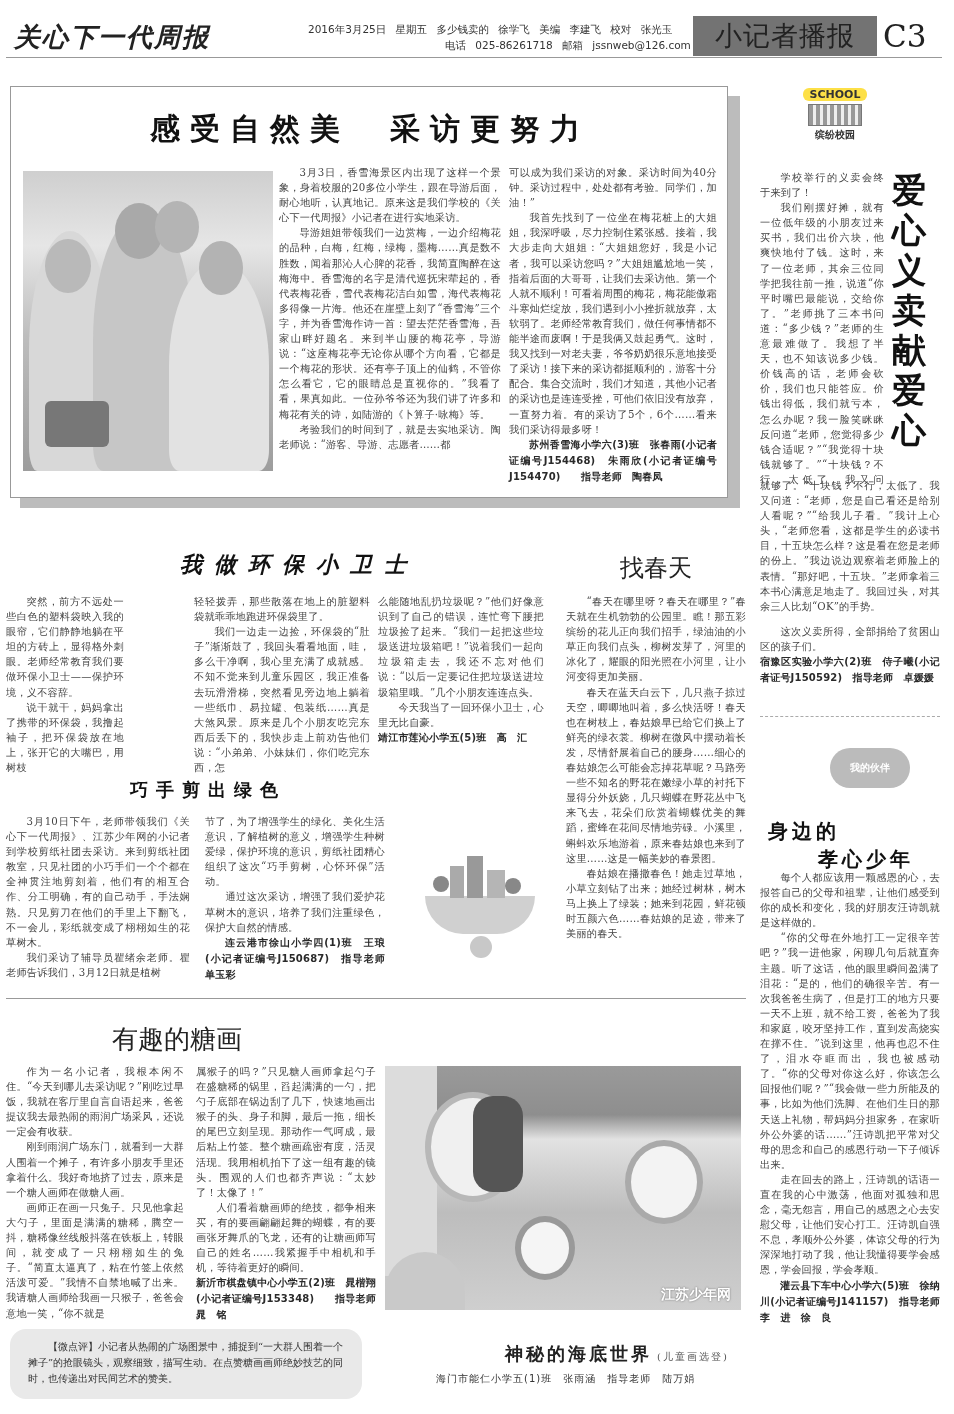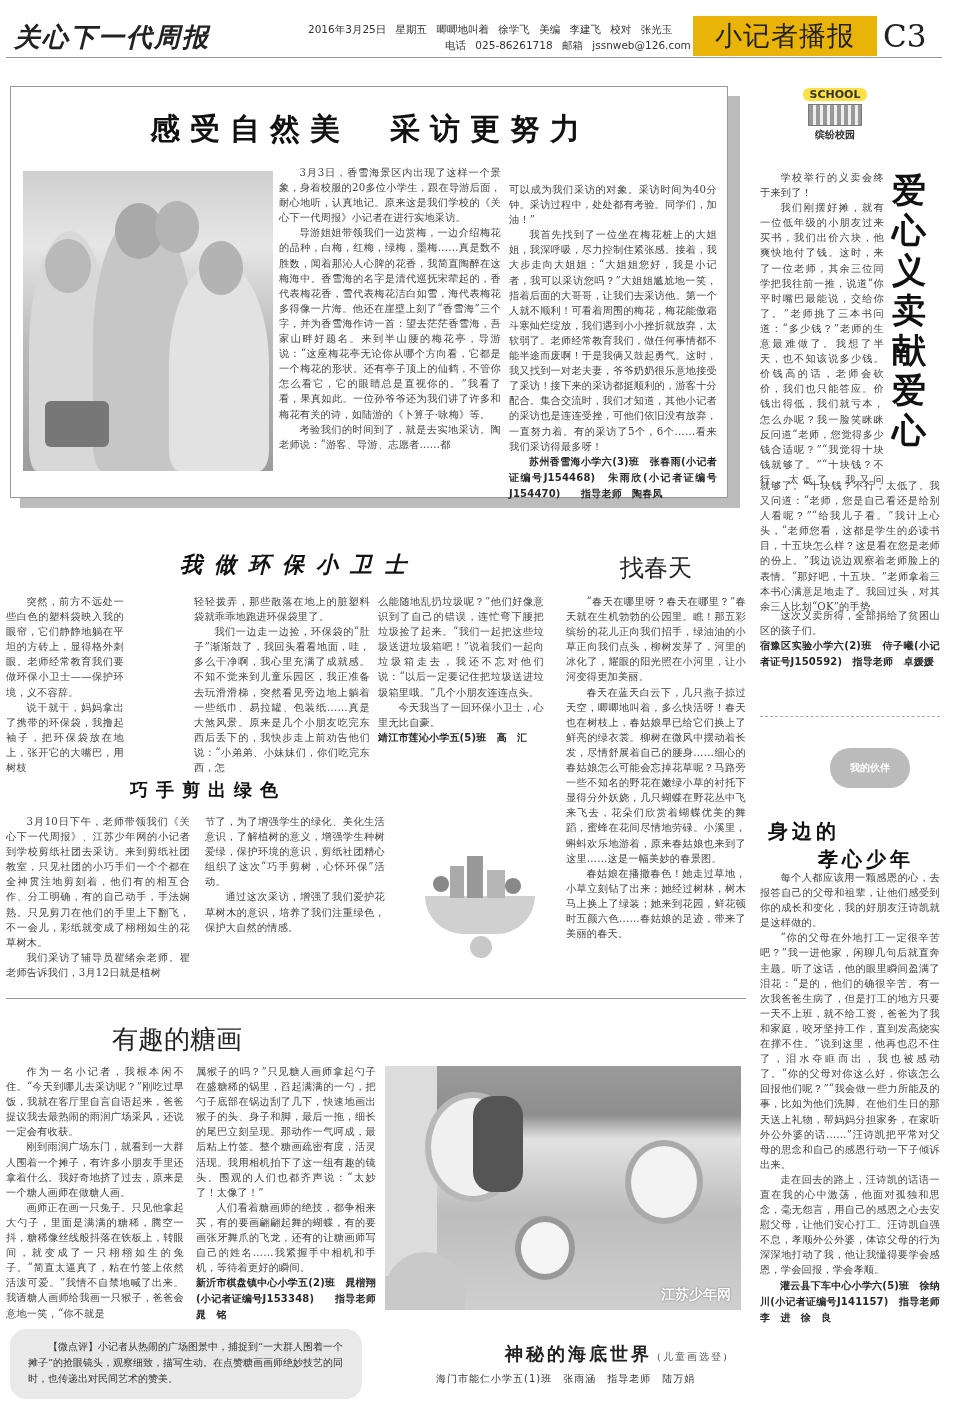--- a/index.html
+++ b/index.html
@@ -9,21 +9,21 @@
   .txt { font-size: 10.2px; line-height: 15.1px; text-align: justify; color: #444; letter-spacing: 0.2px; }
   .txt p { text-indent: 2em; }
   .byline { font-family: "DejaVu Sans", "Liberation Sans", sans-serif; font-weight: bold; color: #2a2a2a; font-size: 10px; }
   .calli { font-family: "DejaVu Serif", serif; font-weight: bold; color: #111; letter-spacing: 14px; }
   .sans-title { font-family: "DejaVu Sans", "Liberation Sans", sans-serif; color: #222; font-weight: normal; }
 
   
   #masthead { left: 14px; top: 20px; font-size: 26px; font-weight: bold; font-style: italic; letter-spacing: 2px; color: #222; font-family: "DejaVu Serif", serif; }
   #meta1 { left: 308px; top: 23px; font-size: 10.5px; font-family: "DejaVu Sans", sans-serif; color: #333; word-spacing: 6px; }
   #meta2 { left: 445px; top: 39px; font-size: 10.5px; font-family: "DejaVu Sans", sans-serif; color: #333; word-spacing: 6px; }
-  #section-box { left: 693px; top: 16px; width: 184px; height: 40px; background: #eab308; font-size: 27px; line-height: 40px; text-align: center; font-family: "DejaVu Sans", sans-serif; color: #222; letter-spacing: 1px; }
+  #section-box { left: 693px; top: 16px; width: 184px; height: 40px; background: #737373; font-size: 27px; line-height: 40px; text-align: center; font-family: "DejaVu Sans", sans-serif; color: #222; letter-spacing: 1px; }
   #page-num { left: 883px; top: 16px; font-size: 31px; line-height: 40px; font-family: "DejaVu Serif", serif; color: #222; }
   #header-rule { left: 6px; top: 57px; width: 936px; height: 1px; background: #999; }
 
   
   #feature-shadow { left: 20px; top: 96px; width: 720px; height: 412px; background: #bcbcbc; }
   #feature { left: 10px; top: 86px; width: 718px; height: 412px; background: #fff; border: 1px solid #999; }
   #feature-title { left: 0; width: 718px; top: 22px; text-align: center; font-size: 30px; letter-spacing: 10px; }
   #photo { left: 12px; top: 84px; width: 250px; height: 300px; background: linear-gradient(180deg,#cfcfcf 0%,#e6e6e6 25%,#bdbdbd 55%,#9d9d9d 100%); overflow: hidden; }
   .person { position: absolute; border-radius: 50% 50% 10% 10%; }
 
@@ -35,21 +35,21 @@
   .section-rule { height: 1px; background: #999; }
   .comment-box { background: #e9e9e9; border-radius: 16px; }
 </style>
 </head>
 <body>
 
 <div class="abs" id="masthead">关心下一代周报</div>
 <div class="abs" id="meta1">
   <span>2016年3月25日</span>
   <span>星期五</span>
-  <span>唧唧地叫着</span>
+  <span>多少钱卖的</span>
   <span>徐学飞</span>
   <span>美编</span>
   <span>李建飞</span>
   <span>校对</span>
   <span>张光玉</span>
 </div>
 <div class="abs" id="meta2">
   <span>电话</span>
   <span>025-86261718</span>
   <span>邮箱</span>
@@ -70,21 +70,21 @@
     <div class="person" style="left:132px;top:30px;width:44px;height:52px;background:#b4b4b4;border-radius:50%;"></div>
     <div class="person" style="left:146px;top:90px;width:100px;height:210px;background:#e2e2e2;"></div>
     <div class="person" style="left:176px;top:70px;width:44px;height:54px;background:#b3b3b3;border-radius:50%;"></div>
     <div class="person" style="left:22px;top:230px;width:64px;height:46px;background:#777;border-radius:6px;"></div>
   </div>
   <div class="abs txt" style="left:268px;top:78px;width:222px;">
     <p>3月3日，香雪海景区内出现了这样一个景象，身着校服的20多位小学生，跟在导游后面，耐心地听，认真地记。原来这是我们学校的《关心下一代周报》小记者在进行实地采访。</p>
     <p>导游姐姐带领我们一边赏梅，一边介绍梅花的品种，白梅，红梅，绿梅，墨梅……真是数不胜数，闻着那沁人心脾的花香，我简直陶醉在这梅海中。香雪海的名字是清代巡抚宋荦起的，香代表梅花香，雪代表梅花洁白如雪，海代表梅花多得像一片海。他还在崖壁上刻了“香雪海”三个字，并为香雪海作诗一首：望去茫茫香雪海，吾家山畔好题名。来到半山腰的梅花亭，导游说：“这座梅花亭无论你从哪个方向看，它都是一个梅花的形状。还有亭子顶上的仙鹤，不管你怎么看它，它的眼睛总是直视你的。”我看了看，果真如此。一位孙爷爷还为我们讲了许多和梅花有关的诗，如陆游的《卜算子·咏梅》等。</p>
     <p>考验我们的时间到了，就是去实地采访。陶老师说：“游客、导游、志愿者……都</p>
   </div>
-  <div class="abs txt" style="left:498px;top:78px;width:208px;margin-top:17px;">
+  <div class="abs txt" style="left:498px;top:78px;width:208px;">
     <p style="text-indent:0">可以成为我们采访的对象。采访时间为40分钟。采访过程中，处处都有考验。同学们，加油！”</p>
     <p>我首先找到了一位坐在梅花桩上的大姐姐，我深呼吸，尽力控制住紧张感。接着，我大步走向大姐姐：“大姐姐您好，我是小记者，我可以采访您吗？”大姐姐尴尬地一笑，指着后面的大哥哥，让我们去采访他。第一个人就不顺利！可看着周围的梅花，梅花能傲霜斗寒灿烂绽放，我们遇到小小挫折就放弃，太软弱了。老师经常教育我们，做任何事情都不能半途而废啊！于是我俩又鼓起勇气。这时，我又找到一对老夫妻，爷爷奶奶很乐意地接受了采访！接下来的采访都挺顺利的，游客十分配合。集合交流时，我们才知道，其他小记者的采访也是连连受挫，可他们依旧没有放弃，一直努力着。有的采访了5个，6个……看来我们采访得最多呀！</p>
     <p class="byline" style="line-height:16px">苏州香雪海小学六(3)班　张春雨(小记者证编号J154468)　朱雨欣(小记者证编号J154470)　　指导老师　陶春凤</p>
   </div>
 </div>
 
 <div class="abs" id="school-logo">
   <div style="font-size:11px;font-weight:bold;text-align:center;font-family:'DejaVu Sans',sans-serif;color:#333;background:#fde047;border-radius:6px;">SCHOOL</div>
   <div style="margin:3px auto 0;width:54px;height:22px;background:repeating-linear-gradient(90deg,#999 0 4px,#eee 4px 7px);border:1px solid #777;"></div>
   <div style="font-size:10px;font-weight:bold;text-align:center;font-family:'DejaVu Sans',sans-serif;color:#333;margin-top:2px;">缤纷校园</div>
@@ -98,21 +98,21 @@
   <div>爱</div>
   <div>心</div>
 </div>
 <div class="abs txt" style="left:760px;top:170px;width:124px;">
   <p>学校举行的义卖会终于来到了！</p>
   <p style="height:288px;overflow:hidden">我们刚摆好摊，就有一位低年级的小朋友过来买书，我们出价六块，他爽快地付了钱。这时，来了一位老师，其余三位同学把我往前一推，说道“你平时嘴巴最能说，交给你了。”老师挑了三本书问道：“多少钱？”老师的生意最难做了。我想了半天，也不知该说多少钱。价钱高的话，老师会砍价，我们也只能答应。价钱出得低，我们就亏本，怎么办呢？我一脸笑眯眯反问道“老师，您觉得多少钱合适呢？”“我觉得十块钱就够了。”“十块钱？不行，太低了。我又问道：“老师，您是自己看还是给别人看呢？”“给我儿子看。”我计上心头，“老师您看，这都是学生的必读书目，十五块怎么样？这是看在您是老师的份上。”我边说边观察着老师脸上的表情。“那好吧，十五块。”老师拿着三本书心满意足地走了。我回过头，对其余三人比划“OK”的手势。“多少钱卖的？”“十五块。”他们瞪大了眼睛：“厉害啊，之前卖出的三本书才八块钱。”我笑道“那当然。又来人了，抓紧卖书，多挣善款吧……”</p>
 </div>
 <div class="abs txt" style="left:760px;top:478px;width:180px;height:145px;overflow:hidden;">
   <p style="text-indent:0">就够了。”十块钱？不行，太低了。我又问道：“老师，您是自己看还是给别人看呢？”“给我儿子看。”我计上心头，“老师您看，这都是学生的必读书目，十五块怎么样？这是看在您是老师的份上。”我边说边观察着老师脸上的表情。“那好吧，十五块。”老师拿着三本书心满意足地走了。我回过头，对其余三人比划“OK”的手势。</p>
 </div>
-<div class="abs txt" style="left:760px;top:608px;width:180px;">
+<div class="abs txt" style="left:760px;top:624px;width:180px;">
   <p>这次义卖所得，全部捐给了贫困山区的孩子们。</p>
   <p class="byline" style="text-indent:0;line-height:16px">宿豫区实验小学六(2)班　侍子曦(小记者证号J150592)　指导老师　卓媛媛</p>
 </div>
 <div class="abs" id="dash-sep"></div>
 
 <div class="abs" style="left:830px;top:748px;width:80px;height:40px;border-radius:20px;background:#bbb;">
   <div style="font-size:10px;font-weight:bold;color:#fff;text-align:center;line-height:40px;font-family:'DejaVu Sans',sans-serif;">我的伙伴</div>
 </div>
 <div class="abs calli" style="left:768px;top:818px;font-size:20px;letter-spacing:4px;">身边的</div>
 <div class="abs calli" style="left:818px;top:846px;font-size:20px;letter-spacing:4px;">孝心少年</div>
@@ -147,20 +147,21 @@
 
 <div class="abs calli" style="left:130px;top:778px;font-size:18px;letter-spacing:8px;">巧手剪出绿色</div>
 <div class="abs txt" style="left:6px;top:814px;width:184px;">
   <p>3月10日下午，老师带领我们《关心下一代周报》、江苏少年网的小记者到学校剪纸社团去采访。来到剪纸社团教室，只见社团的小巧手们一个个都在全神贯注地剪刻着，他们有的相互合作、分工明确，有的自己动手，手法娴熟。只见剪刀在他们的手里上下翻飞，不一会儿，彩纸就变成了栩栩如生的花草树木。</p>
   <p>我们采访了辅导员瞿绪余老师。瞿老师告诉我们，3月12日就是植树</p>
 </div>
 <div class="abs txt" style="left:205px;top:814px;width:180px;">
   <p style="text-indent:0"></p>
   <p style="text-indent:0">节了，为了增强学生的绿化、美化生活意识，了解植树的意义，增强学生种树爱绿，保护环境的意识，剪纸社团精心组织了这次“巧手剪树，心怀环保”活动。</p>
   <p>通过这次采访，增强了我们爱护花草树木的意识，培养了我们注重绿色，保护大自然的情感。</p>
+  <p class="byline" style="line-height:16px">连云港市徐山小学四(1)班　王琅(小记者证编号J150687)　指导老师　单玉彩</p>
 </div>
 <div class="abs" style="left:405px;top:836px;width:150px;height:128px;">
   <div style="position:absolute;left:20px;top:60px;width:110px;height:38px;border-radius:0 0 60px 60px;background:#d0d0d0;"></div>
   <div style="position:absolute;left:45px;top:30px;width:14px;height:32px;background:#aaa;"></div>
   <div style="position:absolute;left:62px;top:20px;width:16px;height:42px;background:#999;"></div>
   <div style="position:absolute;left:82px;top:34px;width:18px;height:28px;background:#b5b5b5;"></div>
   <div style="position:absolute;left:28px;top:40px;width:16px;height:16px;border-radius:50%;background:#888;"></div>
   <div style="position:absolute;left:100px;top:42px;width:16px;height:16px;border-radius:50%;background:#888;"></div>
   <div style="position:absolute;left:65px;top:100px;width:22px;height:22px;border-radius:50%;background:#c8c8c8;"></div>
 </div>

